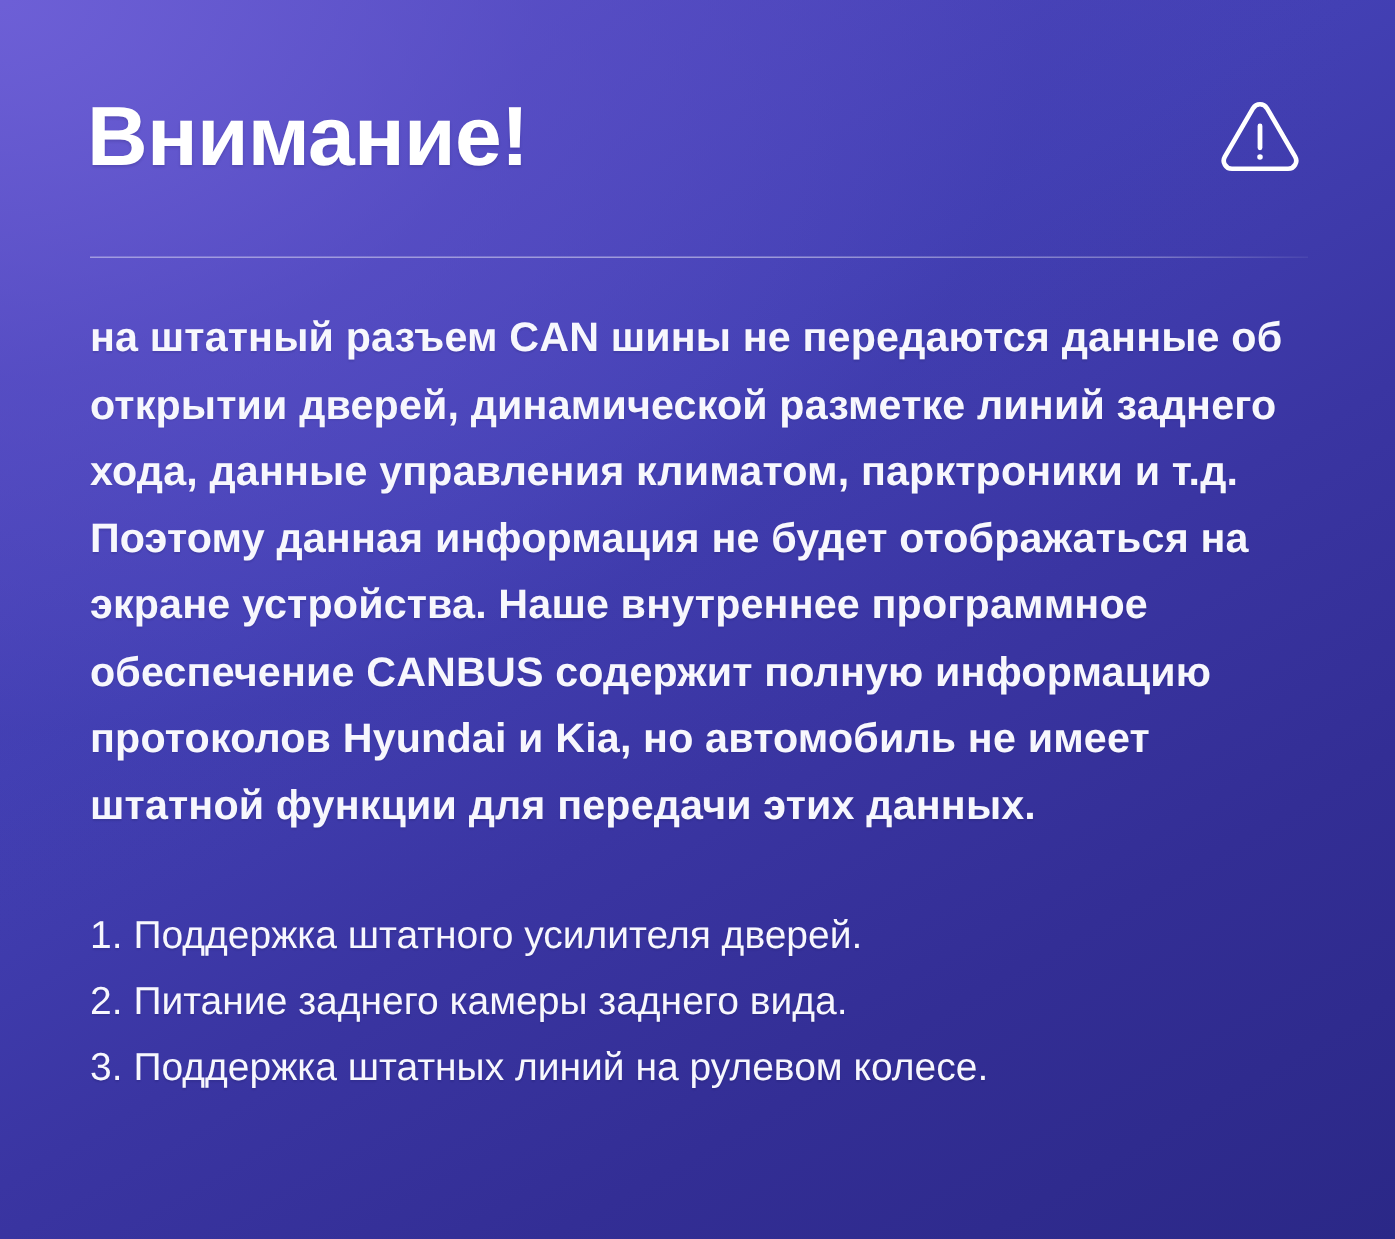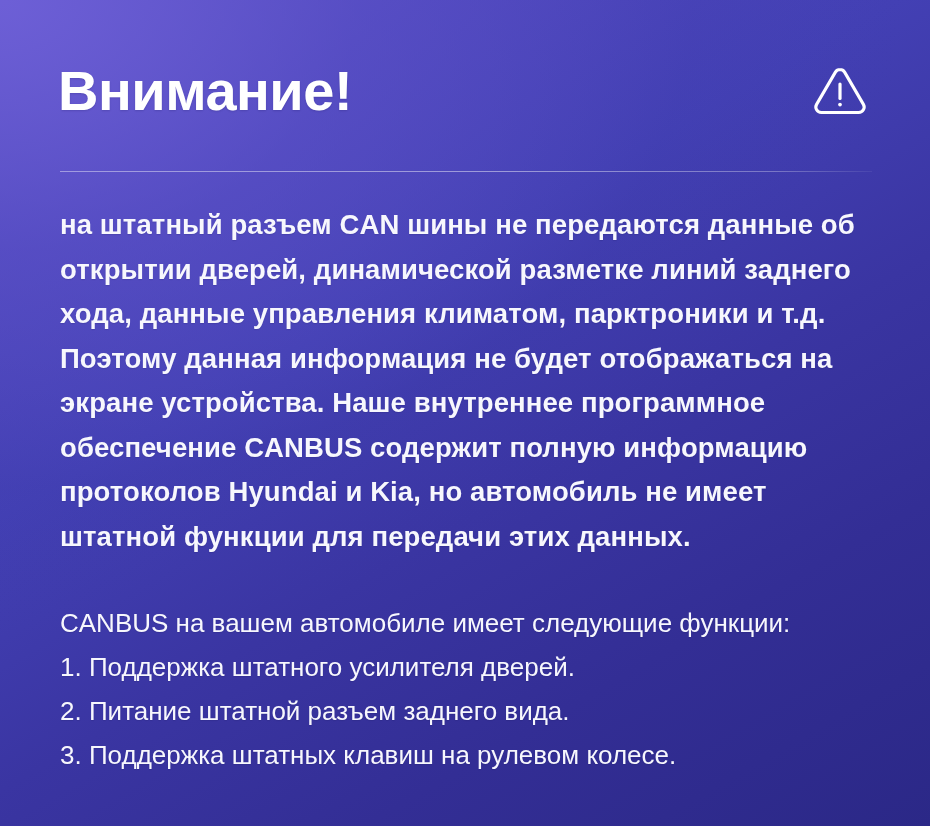--- a/index.html
+++ b/index.html
@@ -148,32 +148,31 @@
     </span>
   </div>
 
   <div class="divider"></div>
 
   <div class="content">
 
     <p class="para">на штатный разъем CAN шины не передаются данные об открытии дверей, динамической разметке линий заднего хода, данные управления климатом, парктроники и т.д. Поэтому данная информация не будет отображаться на экране устройства. Наше внутреннее программное обеспечение CANBUS содержит полную информацию протоколов Hyundai и Kia, но автомобиль не имеет штатной функции для передачи этих данных.</p>
 
     <div class="list-block">
-      <p class="list-intro">CANBUS на вашем автомобиле имеет следующие функции:</p>
 
       <ul class="func-list">
         <li class="func-item">
           <span class="func-num">1.</span>
           <span class="func-text">Поддержка штатного усилителя дверей.</span>
         </li>
         <li class="func-item">
           <span class="func-num">2.</span>
-          <span class="func-text">Питание штатной разъем заднего вида.</span>
+          <span class="func-text">Питание заднего камеры заднего вида.</span>
         </li>
         <li class="func-item">
           <span class="func-num">3.</span>
-          <span class="func-text">Поддержка штатных клавиш на рулевом колесе.</span>
+          <span class="func-text">Поддержка штатных линий на рулевом колесе.</span>
         </li>
       </ul>
     </div>
 
   </div>
 </div>
 
 </body></html>

